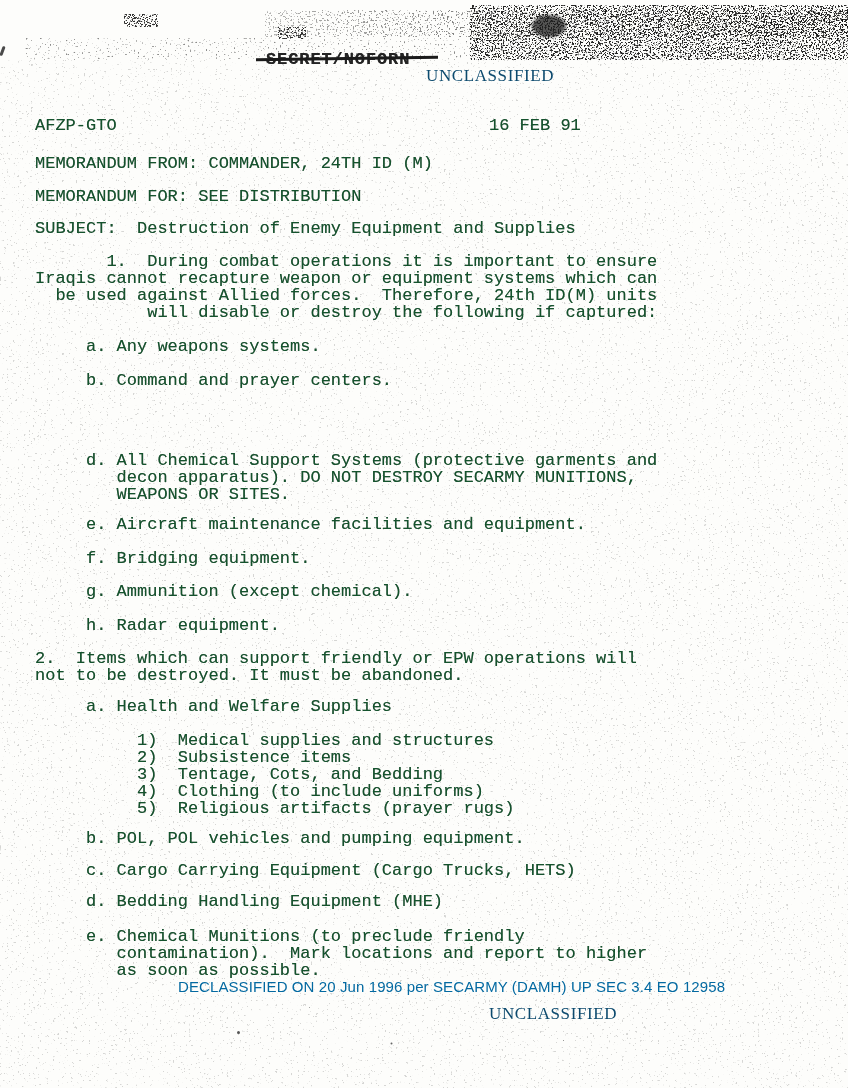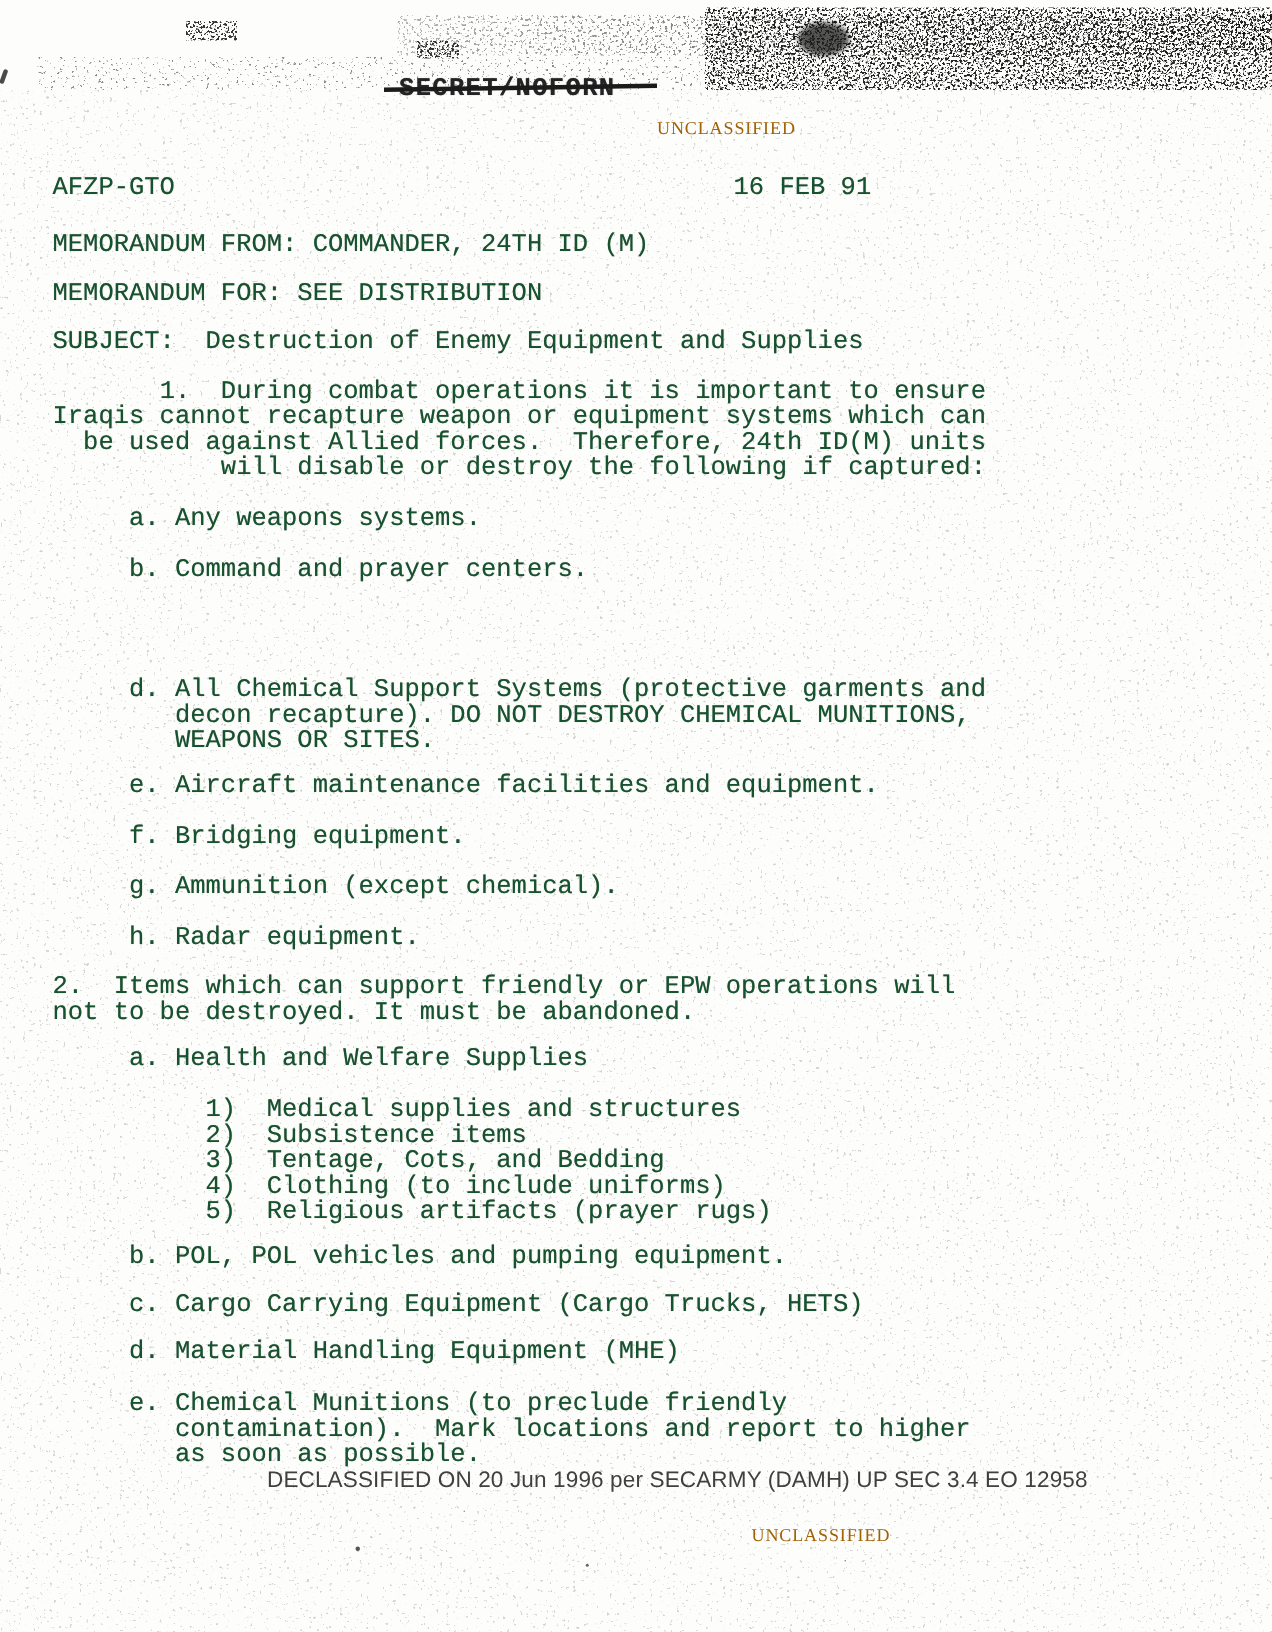--- a/index.html
+++ b/index.html
@@ -17,34 +17,34 @@
     font-family:"Liberation Mono","DejaVu Sans Mono",monospace;
     font-size:17px;
     line-height:17px;
     letter-spacing:0;
     color:#14532d;
     white-space:pre;
     text-shadow:0 0 0.5px rgba(46,45,43,0.55);
   }
   .serif-stamp{
     position:absolute;
-    margin:12px;
+    margin:0;
     font-family:"Liberation Serif","DejaVu Serif",serif;
-    font-size:12px;
+    font-size:17px;
     letter-spacing:0.6px;
-    color:#a16207;
+    color:#0c4a6e;
     white-space:pre;
   }
   .declass{
     position:absolute;
     margin:0;
     font-family:"Liberation Sans","DejaVu Sans",sans-serif;
     font-size:15px;
     letter-spacing:0.1px;
-    color:#404040;
+    color:#0369a1;
     white-space:pre;
   }
   .struck{
     position:absolute;
     left:266px;top:50px;
     margin:0;
     font-family:"Liberation Mono","DejaVu Sans Mono",monospace;
     font-weight:bold;
     font-size:17px;
     letter-spacing:0.9px;
@@ -142,39 +142,39 @@
     <pre class="tw" style="left:35px;top:220px;">SUBJECT:  Destruction of Enemy Equipment and Supplies</pre>
 
     <pre class="tw" style="left:35px;top:253px;text-align:right;">1.  During combat operations it is important to ensure
 Iraqis cannot recapture weapon or equipment systems which can
 be used against Allied forces.  Therefore, 24th ID(M) units
 will disable or destroy the following if captured:</pre>
 
     <pre class="tw" style="left:35px;top:338px;">     a. Any weapons systems.</pre>
     <pre class="tw" style="left:35px;top:372px;">     b. Command and prayer centers.</pre>
     <pre class="tw" style="left:35px;top:452px;">     d. All Chemical Support Systems (protective garments and
-        decon recapture). DO NOT DESTROY CHEMICAL MUNITIONS,
+        decon apparatus). DO NOT DESTROY SECARMY MUNITIONS,
         WEAPONS OR SITES.</pre>
     <pre class="tw" style="left:35px;top:516px;">     e. Aircraft maintenance facilities and equipment.</pre>
     <pre class="tw" style="left:35px;top:550px;">     f. Bridging equipment.</pre>
     <pre class="tw" style="left:35px;top:583px;">     g. Ammunition (except chemical).</pre>
     <pre class="tw" style="left:35px;top:617px;">     h. Radar equipment.</pre>
 
     <pre class="tw" style="left:35px;top:650px;">2.  Items which can support friendly or EPW operations will
 not to be destroyed. It must be abandoned.</pre>
 
     <pre class="tw" style="left:35px;top:698px;">     a. Health and Welfare Supplies</pre>
     <pre class="tw" style="left:35px;top:732px;">          1)  Medical supplies and structures
           2)  Subsistence items
           3)  Tentage, Cots, and Bedding
           4)  Clothing (to include uniforms)
           5)  Religious artifacts (prayer rugs)</pre>
     <pre class="tw" style="left:35px;top:830px;">     b. POL, POL vehicles and pumping equipment.</pre>
     <pre class="tw" style="left:35px;top:862px;">     c. Cargo Carrying Equipment (Cargo Trucks, HETS)</pre>
-    <pre class="tw" style="left:35px;top:893px;">     d. Material Handling Equipment (MHE)</pre>
+    <pre class="tw" style="left:35px;top:893px;">     d. Bedding Handling Equipment (MHE)</pre>
     <pre class="tw" style="left:35px;top:928px;">     e. Chemical Munitions (to preclude friendly
         contamination).  Mark locations and report to higher
         as soon as possible.</pre>
 
     <pre class="declass" style="left:178px;top:978px;">DECLASSIFIED ON 20 Jun 1996 per SECARMY (DAMH) UP SEC 3.4 EO 12958</pre>
     <pre class="serif-stamp" style="left:489px;top:1004px;">UNCLASSIFIED</pre>
 
   </div>
 </div>
 

